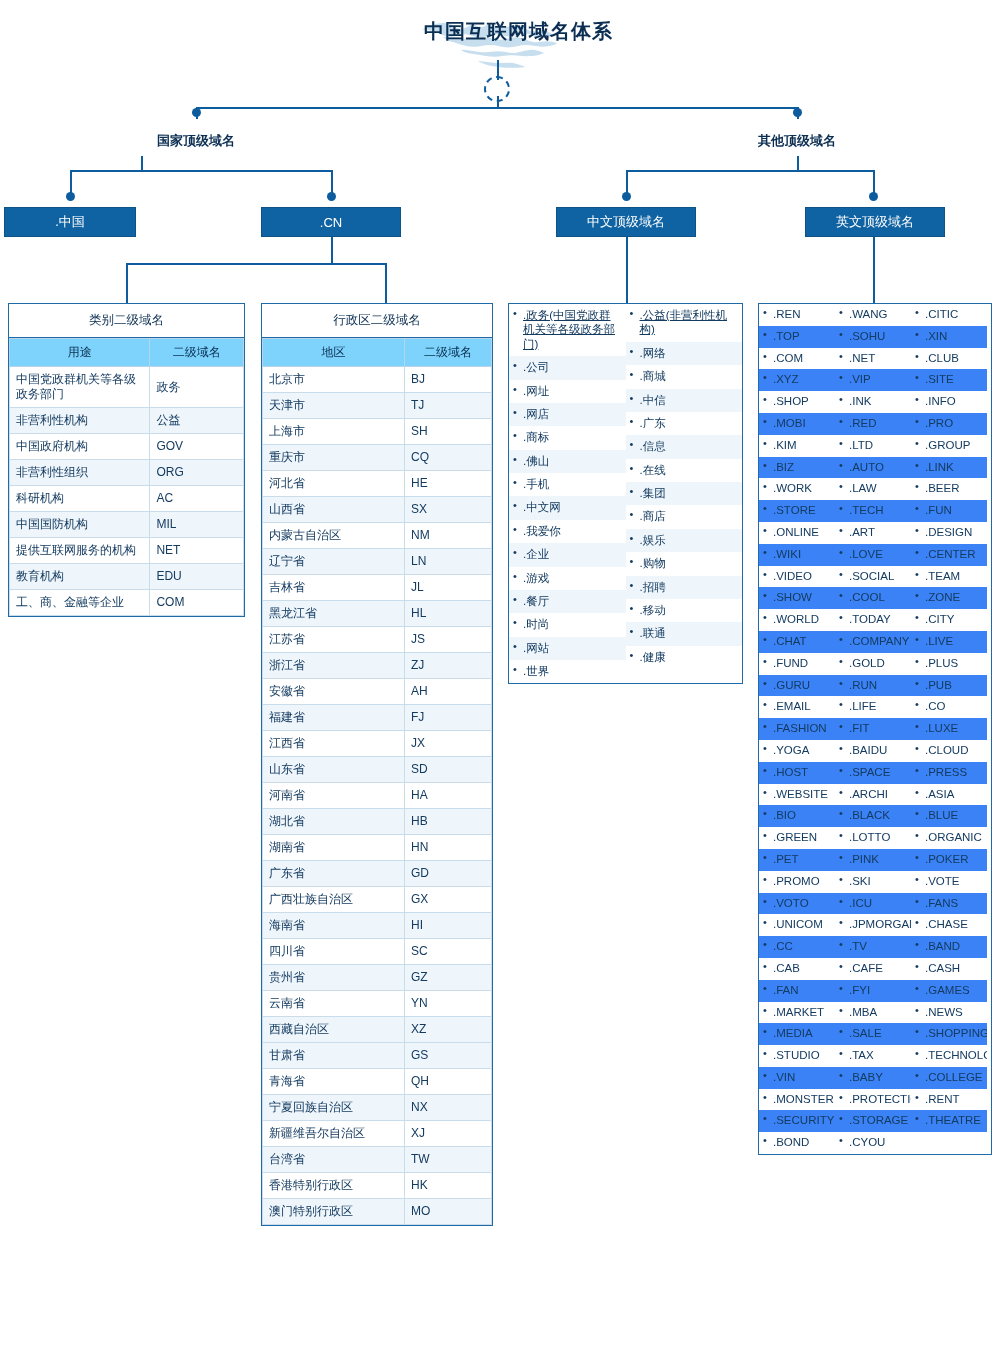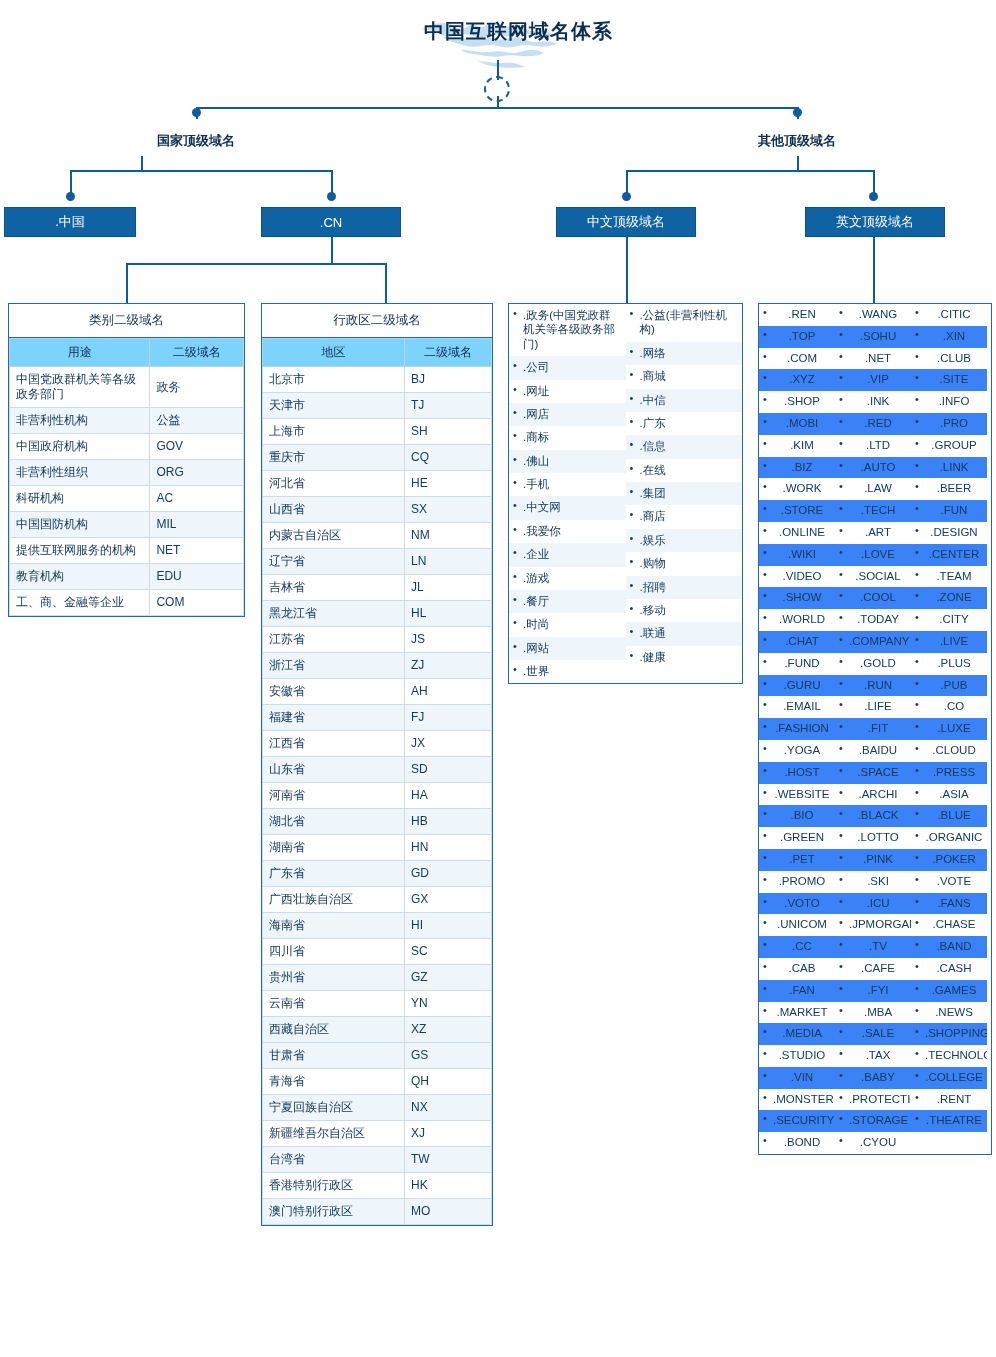--- a/index.html
+++ b/index.html
@@ -70,24 +70,24 @@
   .bullets .col { flex:1 1 0; min-width:0; }
   .bullets .cell {
     font-size:11.5px; color:#143b60; padding:4px 6px 4px 14px;
     position:relative; line-height:1.25; border-bottom:1px solid transparent;
     white-space:nowrap; overflow:hidden;
   }
   .bullets .cell.alt { background:#eef5fb; }
   .bullets .cell::before {
     content:"•"; position:absolute; left:4px; top:3px; color:#143b60; font-size:11px;
   }
-  .bullets .cell.multi { white-space:normal; }
+  .bullets .cell.multi { white-space:normal;text-decoration:underline; }
   
   #en-box { position:absolute; border:1px solid #1e6ba8; background:#fff; }
-  #en-box .cols { display:flex;text-align:center; }
+  #en-box .cols { display:flex; }
   #en-box .col { width:76px; }
   #en-box .col.wide { width:76px; }
   #en-box .cell {
     font-size:11.5px; color:#143b60; padding:4px 4px 4px 14px;
     position:relative; line-height:1.2; white-space:nowrap; overflow:hidden;
   }
   #en-box .cell.alt { background:#3b82f6; }
   #en-box .cell::before {
     content:"•"; position:absolute; left:4px; top:2px; color:#143b60; font-size:11px;
   }

